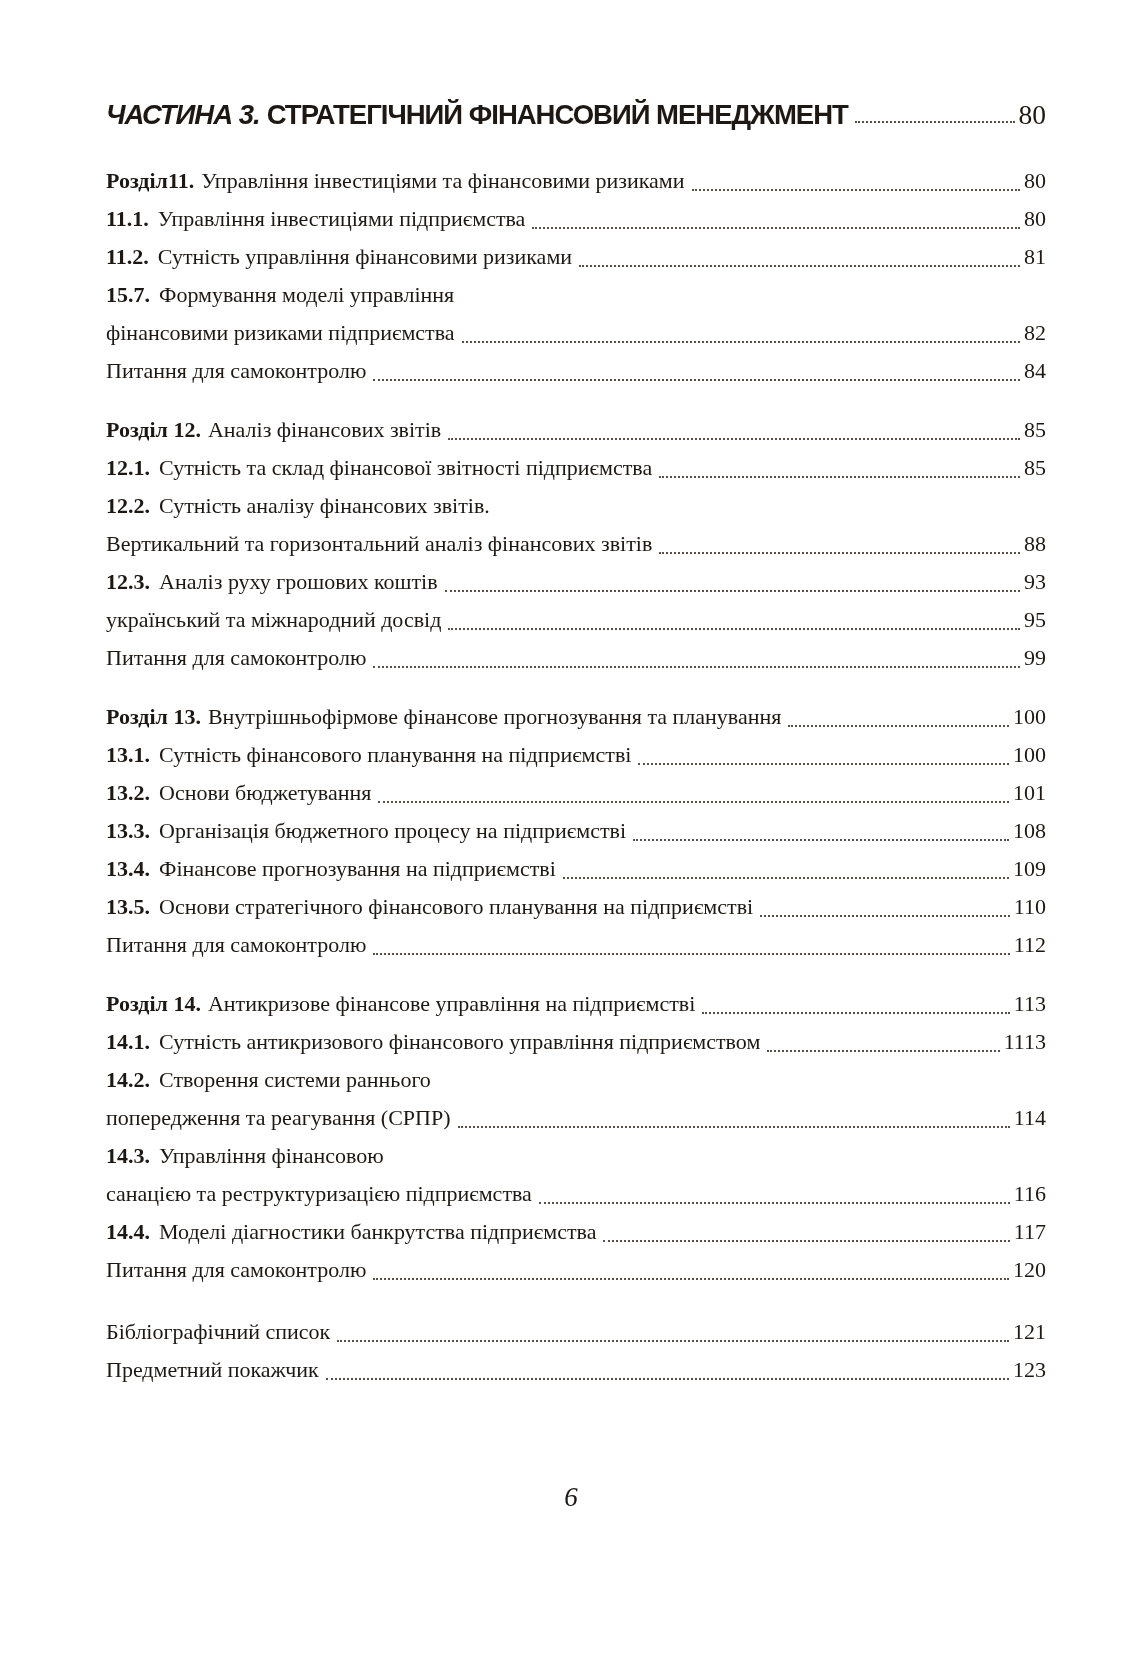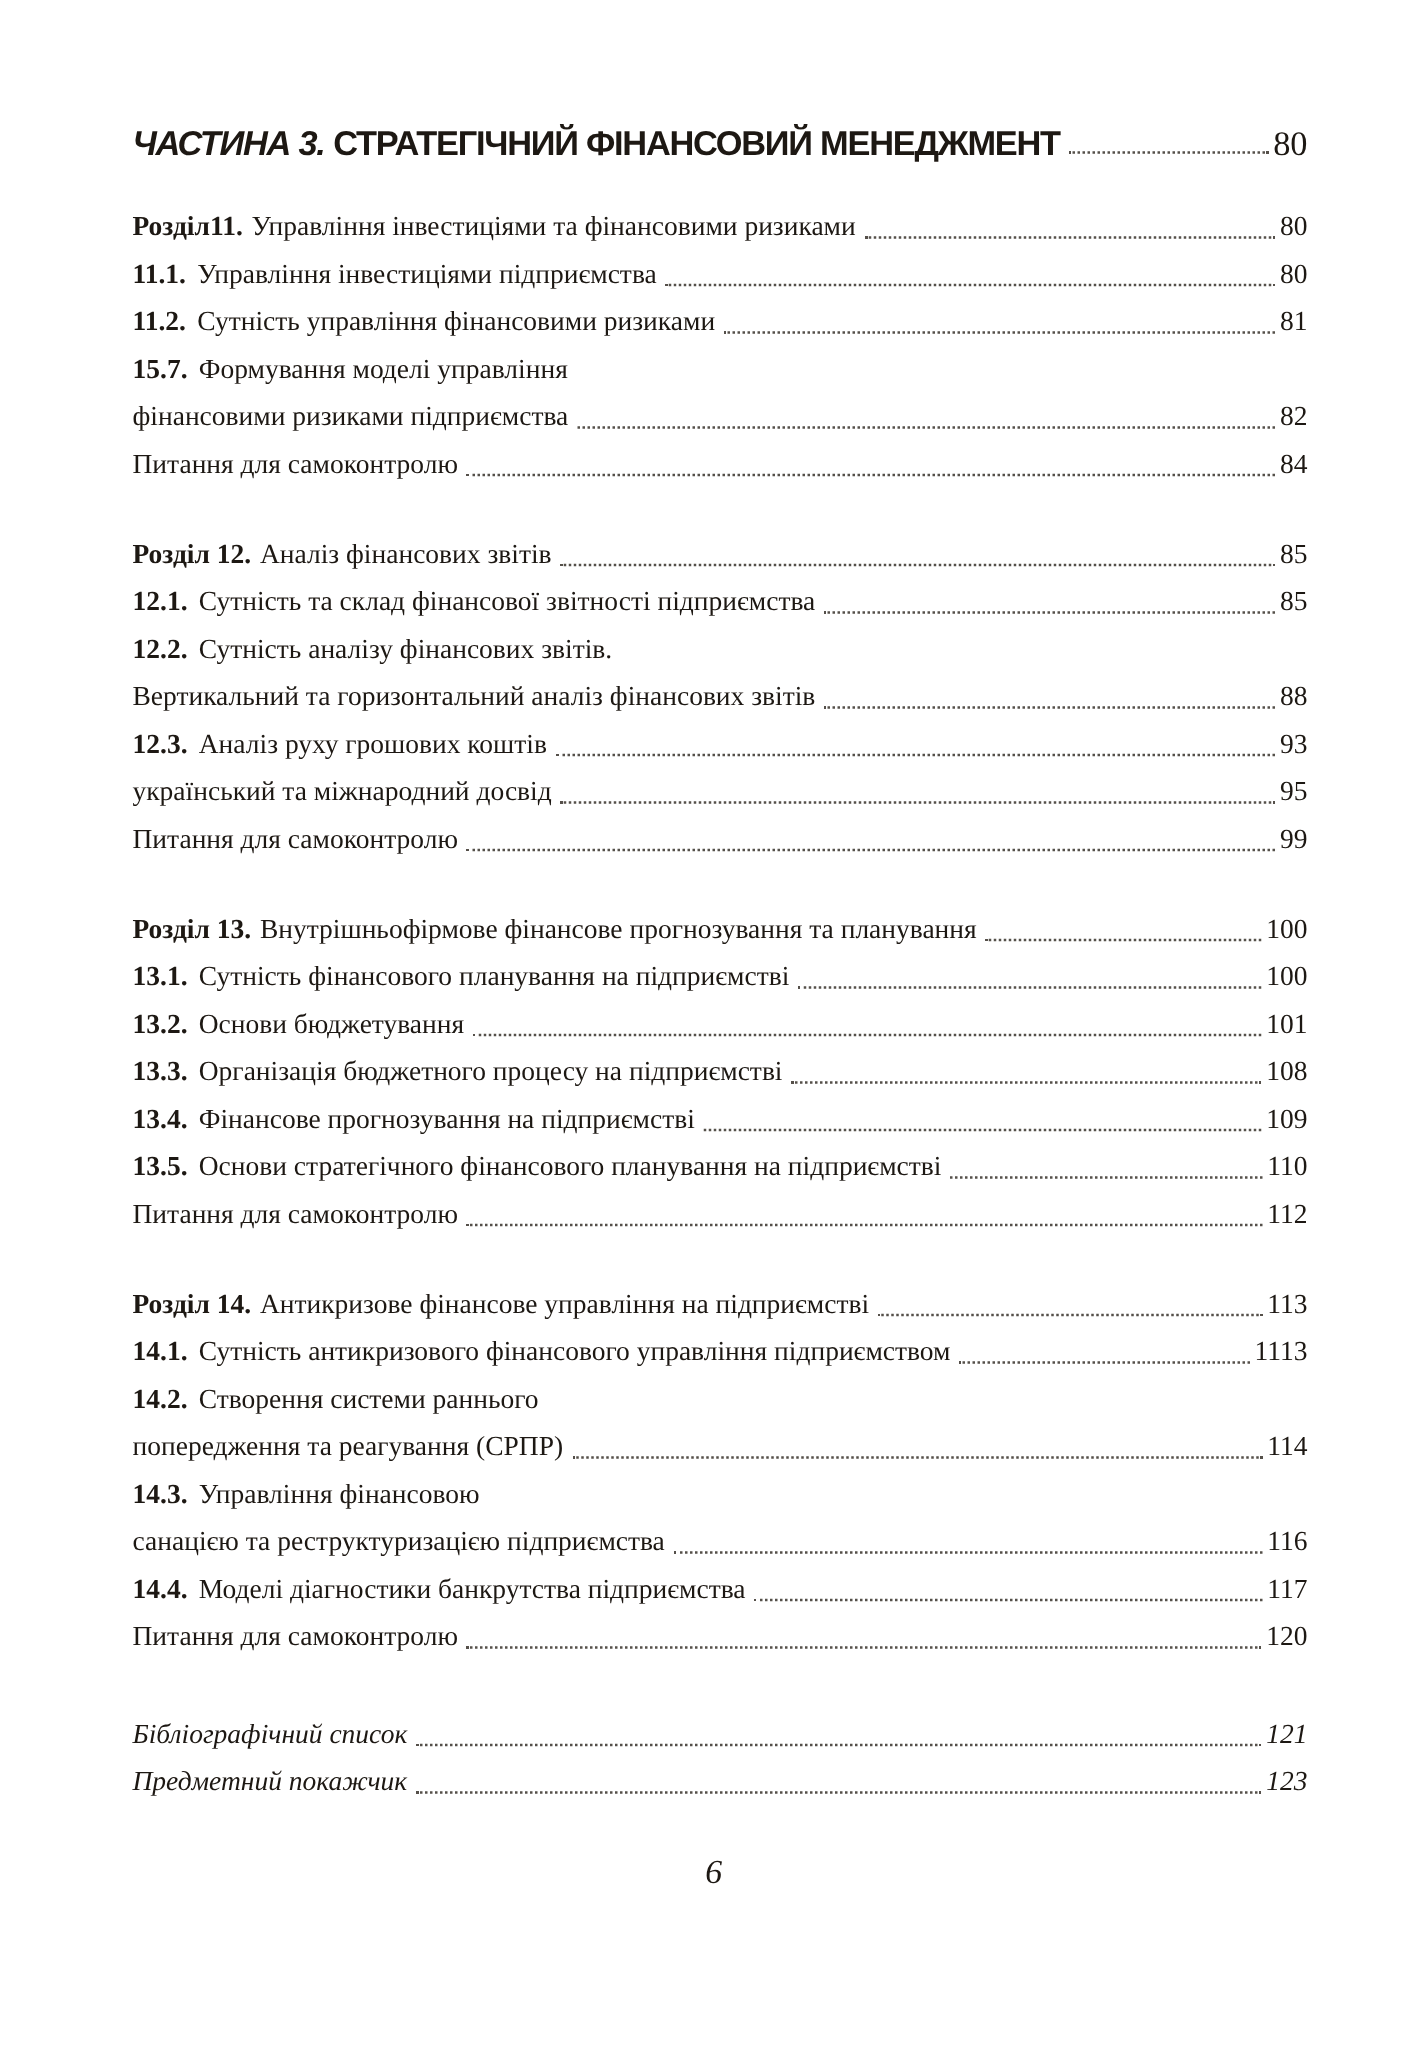--- a/index.html
+++ b/index.html
@@ -28,22 +28,22 @@
     margin-bottom: 30px;
     white-space: nowrap;
   }
   .part-label { font-style: italic; margin-right: 7px; }
   .part-header .pagenum {
     font-family: "Liberation Serif", serif;
     font-weight: normal;
     letter-spacing: 0;
   }
   
-  .toc-group + .toc-group { margin-top: 34px; }
-  .toc-group:last-child { margin-top: 40px; font-style: italic; }
+  .toc-group + .toc-group { margin-top: 21px; }
+  .toc-group:last-child { margin-top: 24px; }
   .toc-row {
     display: flex;
     align-items: flex-start;
     font-size: 22px;
     line-height: 38px;
     white-space: nowrap;
   }
   .row-num { font-weight: bold; margin-right: 9px; }
   .kind-chapter .row-num { margin-right: 7px; }
   .kind-chapter .row-text { }

